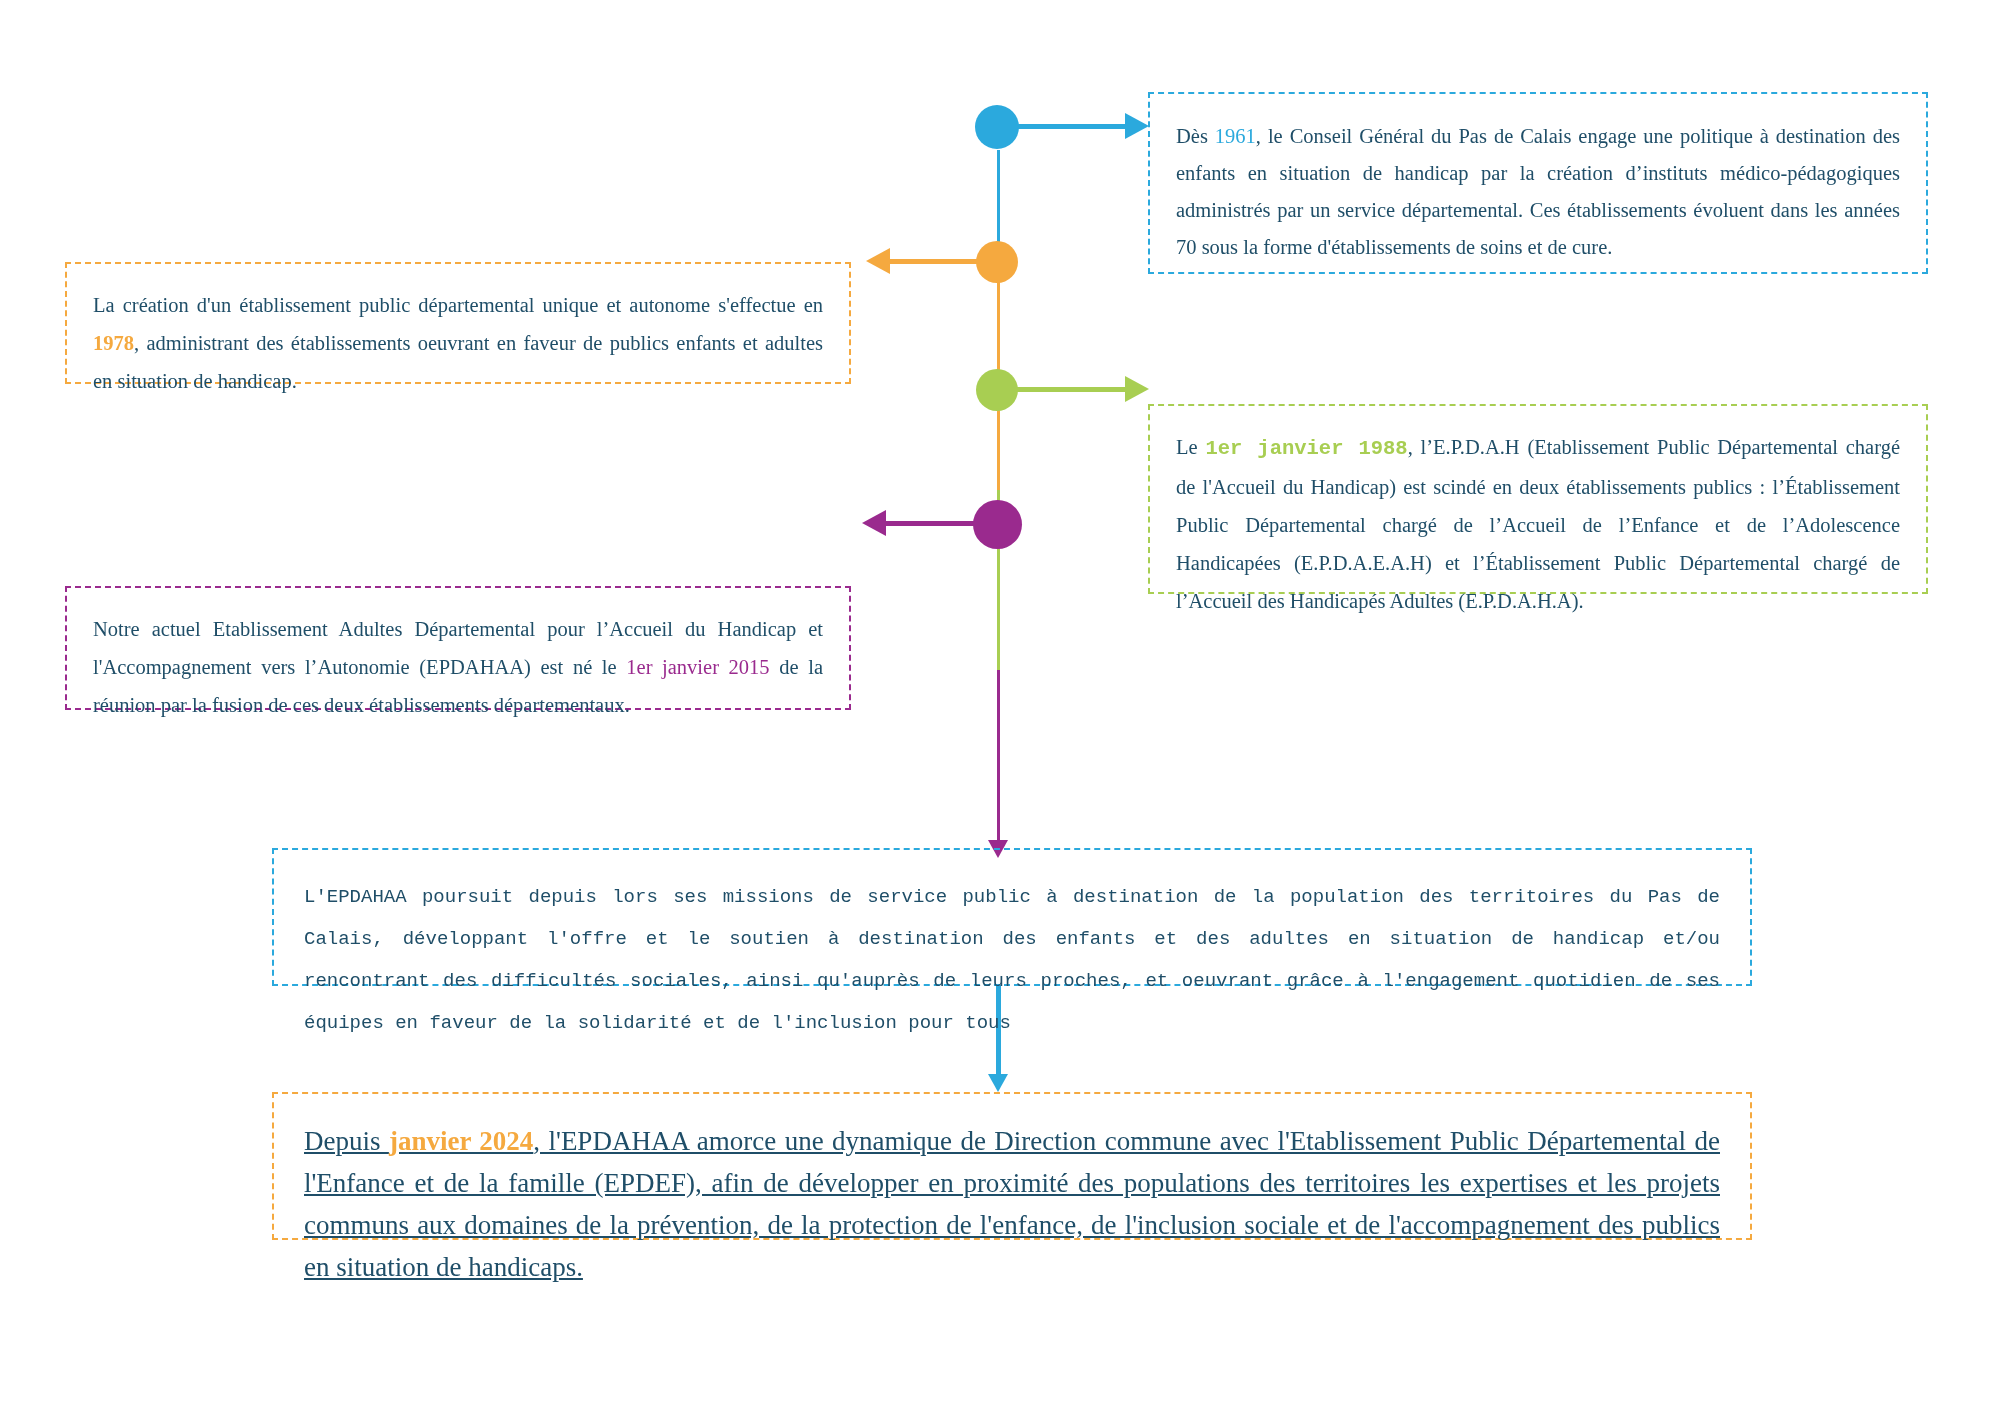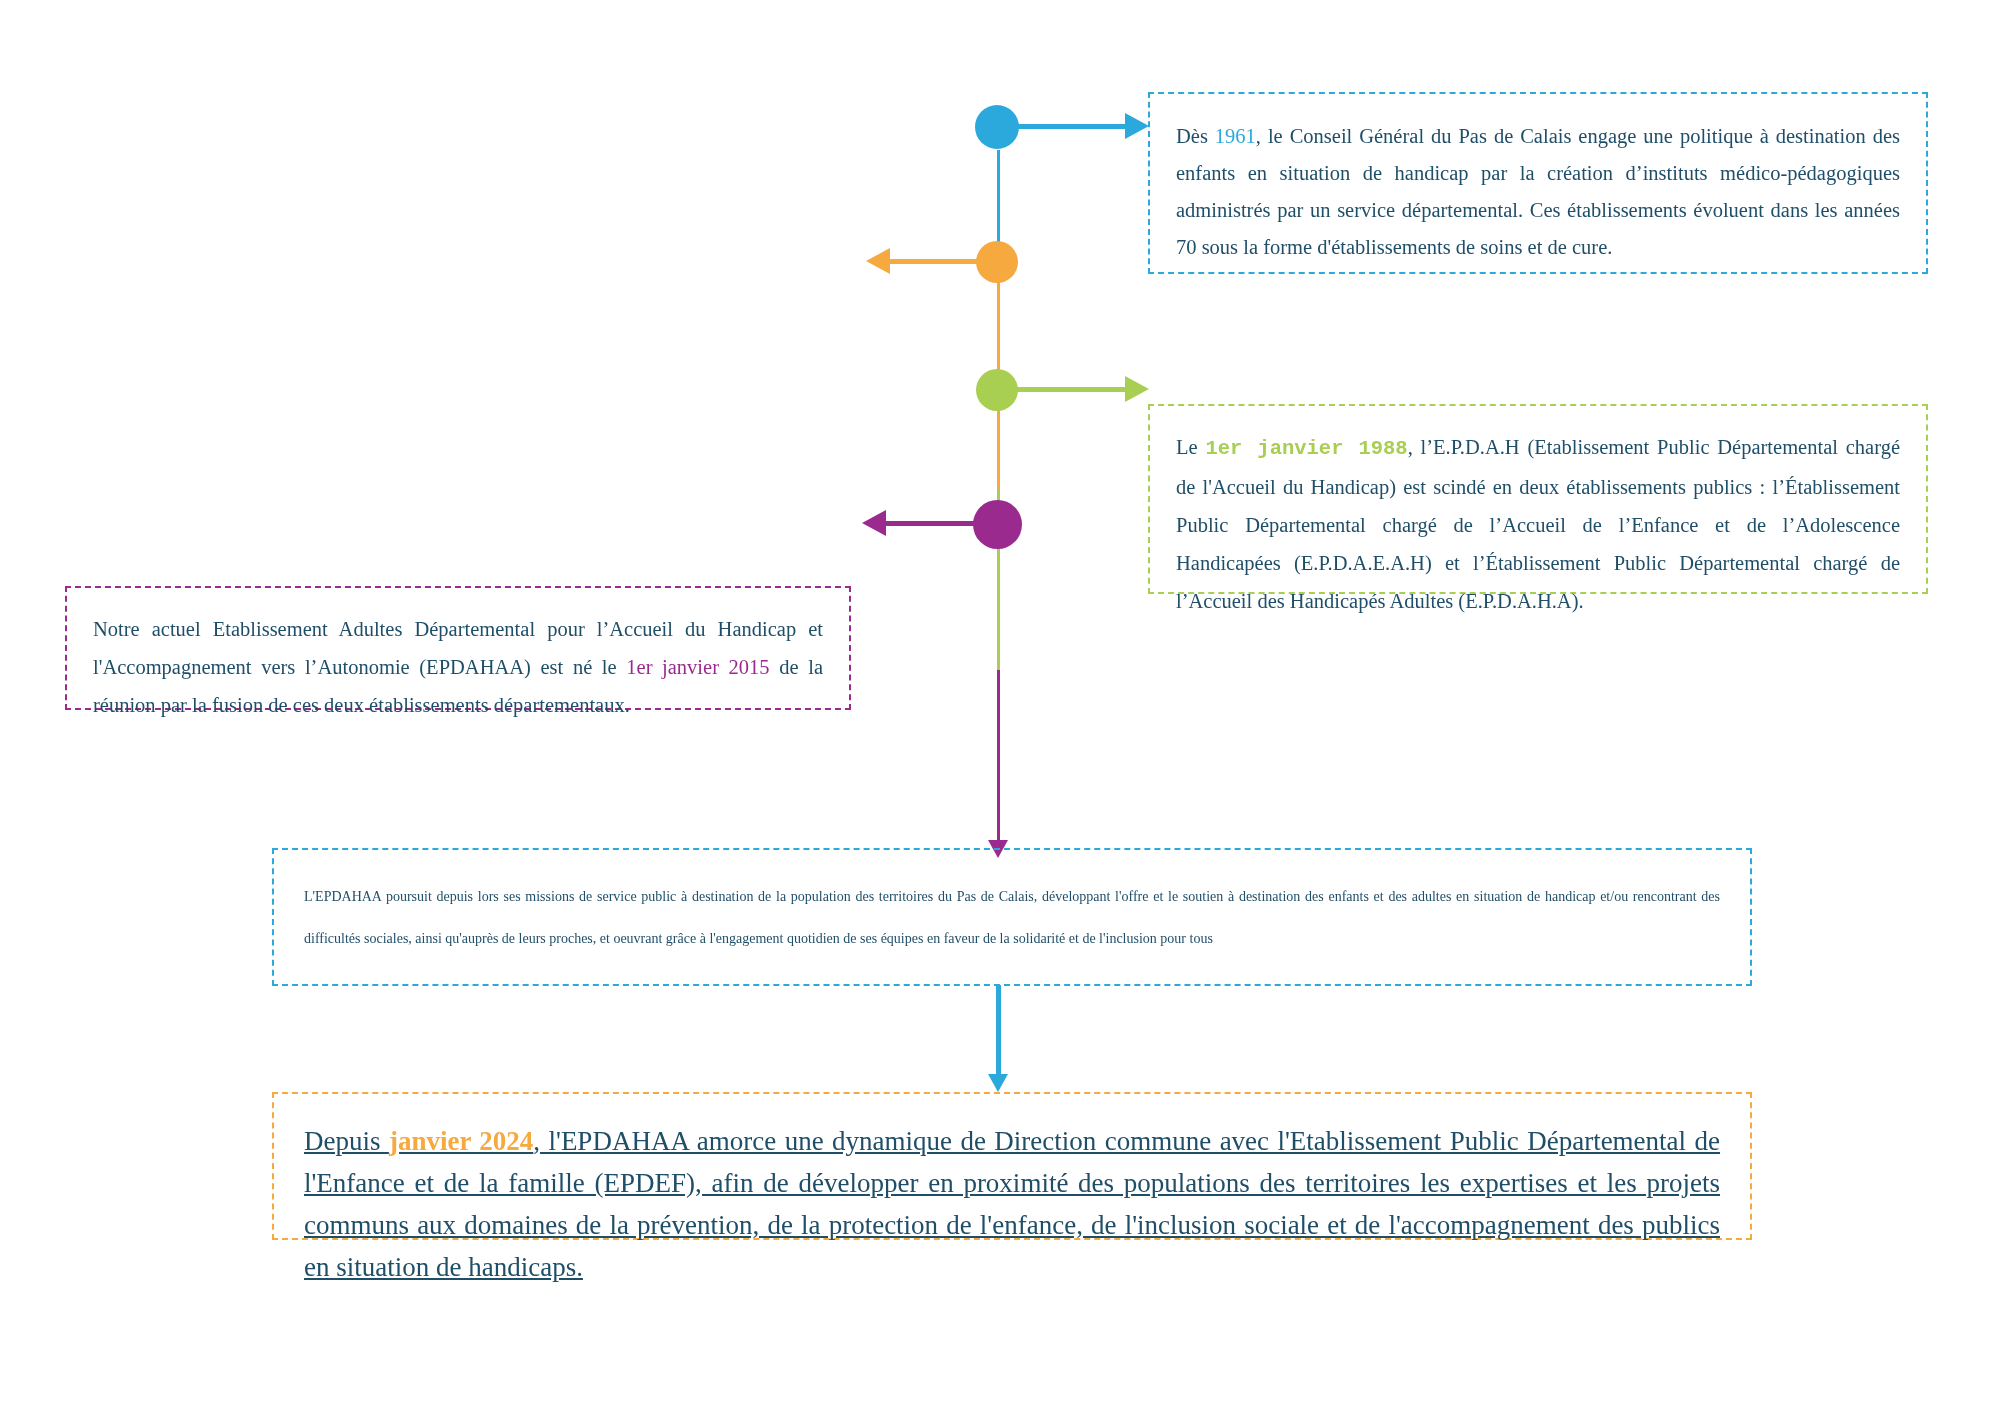--- a/index.html
+++ b/index.html
@@ -112,33 +112,37 @@
   <div class="arrow-d" style="left:988px; top:840px; border-top:18px solid #9a2a8e;"></div>
 
   <div class="vline" style="left:996px; top:783px; height:85px; background:#2ba9dd; top:985px; height:95px;"></div>
   <div class="arrow-d" style="left:988px; top:1074px; border-top:18px solid #2ba9dd;"></div>
 
   <div class="tbox b1" style="left:1148px; top:92px; width:780px; height:182px;
               padding:24px 26px; font-size:20.5px; line-height:37px;">
     <p><span>Dès </span><span class="hl-blue">1961</span><span>, le Conseil Général du Pas de Calais engage une politique à destination des enfants en situation de handicap par la création d’instituts médico-pédagogiques administrés par un service départemental. Ces établissements évoluent dans les années 70 sous la forme d'établissements de soins et de cure.</span></p>
   </div>
 
+  <div class="tbox b2" style="left:65px; top:262px; width:786px; height:122px;
+              padding:22px 26px; font-size:20.5px; line-height:38px;">
+    <p><span>La création d'un établissement public départemental unique et autonome s'effectue en </span><span class="hl-orange">1978</span><span>, administrant des établissements oeuvrant en faveur de publics enfants et adultes en situation de handicap.</span></p>
+  </div>
 
   <div class="tbox b3" style="left:1148px; top:404px; width:780px; height:190px;
               padding:22px 26px; font-size:20.5px; line-height:38px;">
     <p><span>Le </span><span class="hl-green">1er janvier 1988</span><span>, l’E.P.D.A.H (Etablissement Public Départemental chargé de l'Accueil du Handicap) est scindé en deux établissements publics : l’Établissement Public Départemental chargé de l’Accueil de l’Enfance et de l’Adolescence Handicapées (E.P.D.A.E.A.H) et l’Établissement Public Départemental chargé de l’Accueil des Handicapés Adultes (E.P.D.A.H.A).</span></p>
   </div>
 
   <div class="tbox b4" style="left:65px; top:586px; width:786px; height:124px;
               padding:22px 26px; font-size:20.5px; line-height:38px;">
     <p><span>Notre actuel Etablissement Adultes Départemental pour l’Accueil du Handicap et l'Accompagnement vers l’Autonomie (EPDAHAA) est né le </span><span class="hl-purple">1er janvier 2015</span><span> de la réunion par la fusion de ces deux établissements départementaux.</span></p>
   </div>
 
   <div class="tbox b5" style="left:272px; top:848px; width:1480px; height:138px;
-              padding:26px 30px; font-size:14px; line-height:42px;">
+              padding:26px 30px; font-size:19px; line-height:42px;font-family:Liberation Mono, monospace;">
     <p><span>L'EPDAHAA poursuit depuis lors ses missions de service public à destination de la population des territoires du Pas de Calais, développant l'offre et le soutien à destination des enfants et des adultes en situation de handicap et/ou rencontrant des difficultés sociales, ainsi qu'auprès de leurs proches, et oeuvrant grâce à l'engagement quotidien de ses équipes en faveur de la solidarité et de l'inclusion pour tous</span></p>
   </div>
 
   <div class="tbox b6" style="left:272px; top:1092px; width:1480px; height:148px;
               padding:26px 30px; font-size:27px; line-height:42px;text-decoration:underline;">
     <p><span>Depuis </span><span class="hl-orange">janvier 2024</span><span>, l'EPDAHAA amorce une dynamique de Direction commune avec l'Etablissement Public Départemental de l'Enfance et de la famille (EPDEF), afin de développer en proximité des populations des territoires les expertises et les projets communs aux domaines de la prévention, de la protection de l'enfance, de l'inclusion sociale et de l'accompagnement des publics en situation de handicaps.</span></p>
   </div>
 
 </div>
 

